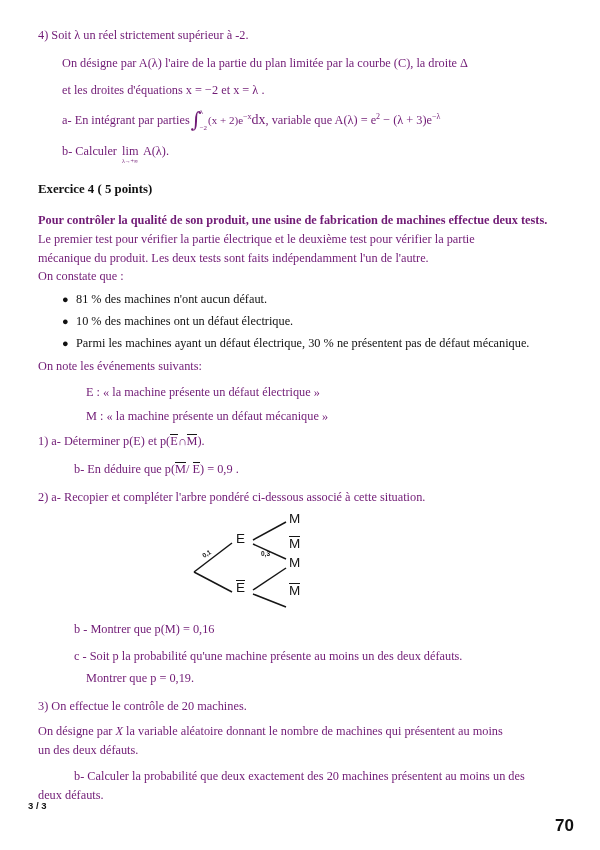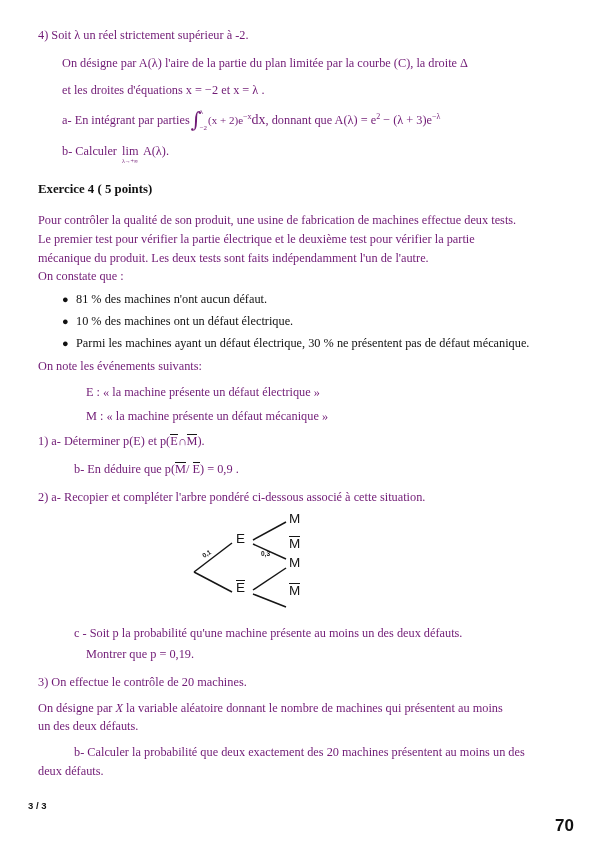--- a/index.html
+++ b/index.html
@@ -172,35 +172,35 @@
 
   <div class="line m-left2 sp-12">et les droites d'équations  x = −2 et x = λ .</div>
 
   <div class="line m-left2 sp-12 nowrap">
     <span>a- En intégrant par parties</span><span class="integral">
         <span class="int-sign">∫</span>
         <span class="int-lims">
           <span class="int-up">λ</span>
           <span class="int-lo">−2</span>
         </span>
-      </span><span style="font-size:11px">(x + 2)e</span><sup class="exp">−x</sup><span style="font-size:14px">dx</span><span>, donnant que A(λ)  =  e</span><sup class="exp">2</sup><span> − (λ + 3)e</span><sup class="exp">−λ</sup>
+      </span><span style="font-size:11px">(x + 2)e</span><sup class="exp">−x</sup><span style="font-size:14px">dx</span><span>, variable que A(λ)  =  e</span><sup class="exp">2</sup><span> − (λ + 3)e</span><sup class="exp">−λ</sup>
   </div>
 
   <div class="line m-left2 sp-12">
     <span>b- Calculer</span>
     <span class="limwrap">
       <span class="lim-main">lim</span>
       <span class="lim-sub">λ→+∞</span>
     </span>
     <span>A(λ).</span>
   </div>
 
   <div class="heading sp-14" style="margin-top:20px;">Exercice 4 ( 5 points)</div>
 
-  <div class="line m-left" style="margin-top:16px;">Pour contrôler la qualité de son produit, une usine de fabrication de machines effectue deux tests.</div>
+  <div class="line m-left" style="margin-top:16px;font-weight:bold;">Pour contrôler la qualité de son produit, une usine de fabrication de machines effectue deux tests.</div>
   <div class="line m-left sp-3">Le premier test pour vérifier la partie électrique et le deuxième test pour vérifier  la partie</div>
   <div class="line m-left sp-3">mécanique du produit. Les deux tests sont faits indépendamment l'un de l'autre.</div>
   <div class="line m-left sp-3">On constate que :</div>
 
   <div class="bullet-row">
     <span class="bullet-dot">●</span>
     <span class="bullet-text">81 % des machines n'ont aucun défaut.</span>
   </div>
   <div class="bullet-row">
     <span class="bullet-dot">●</span>
@@ -249,20 +249,21 @@
       <div class="node" style="left:99px; top:1px;">M</div>
       <div class="node ov" style="left:99px; top:26px;">M</div>
       <div class="node" style="left:99px; top:45px;">M</div>
       <div class="node ov" style="left:99px; top:73px;">M</div>
 
       <div class="wlabel" style="left:12px; top:40px; transform:rotate(-31deg);">0,1</div>
       <div class="wlabel" style="left:71px; top:40px;">0,3</div>
     </div>
   </div>
 
+  <div class="line m-left3 sp-8">b - Montrer que  p(M) = 0,16</div>
   <div class="line m-left3 sp-12">c - Soit p la probabilité qu'une machine présente au moins un des deux défauts.</div>
   <div class="line m-left4 sp-6">Montrer que  p = 0,19.</div>
 
   <div class="line m-left sp-12">3) On effectue le contrôle de 20 machines.</div>
   <div class="line m-left sp-10">
     <span>On désigne par </span><span class="italic">X</span><span> la variable aléatoire donnant le nombre de machines qui présentent au moins</span>
   </div>
   <div class="line m-left sp-3">un des deux défauts.</div>
 
 

